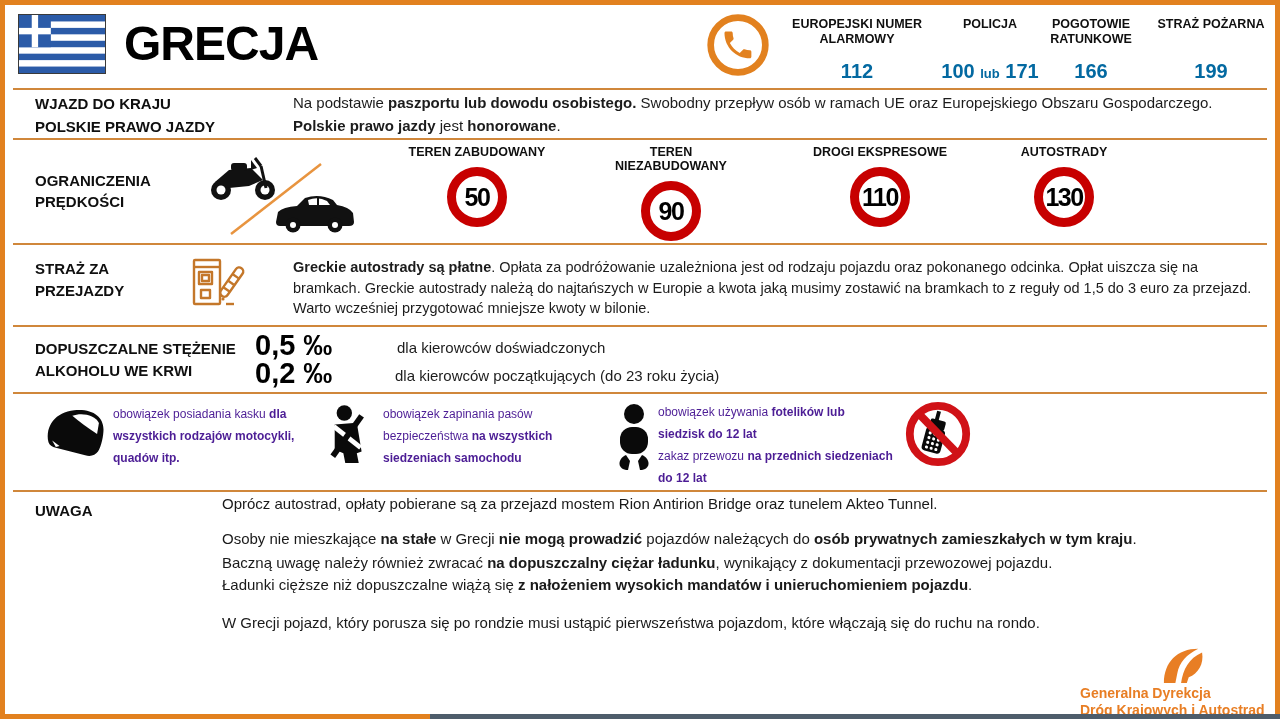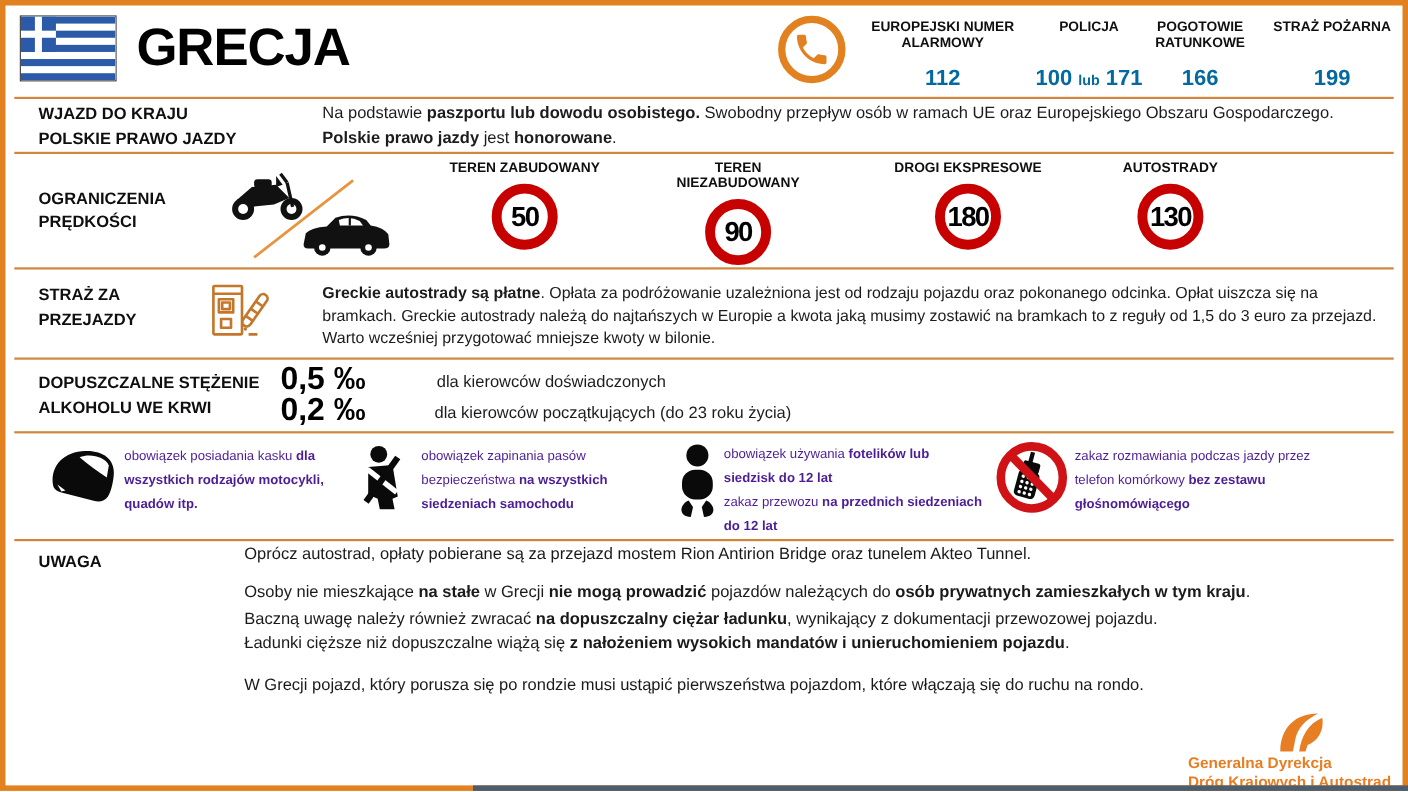--- a/index.html
+++ b/index.html
@@ -142,21 +142,21 @@
   <div class="abs sign-col" style="left:402px; width:150px;">
     <div class="sign-cat">TEREN ZABUDOWANY</div>
     <div class="sign">50</div>
   </div>
   <div class="abs sign-col" style="left:596px; width:150px;">
     <div class="sign-cat">TEREN NIEZABUDOWANY</div>
     <div class="sign">90</div>
   </div>
   <div class="abs sign-col" style="left:800px; width:160px;">
     <div class="sign-cat">DROGI EKSPRESOWE</div>
-    <div class="sign">180</div>
+    <div class="sign">110</div>
   </div>
   <div class="abs sign-col" style="left:989px; width:150px;">
     <div class="sign-cat">AUTOSTRADY</div>
     <div class="sign">130</div>
   </div>
 
   <div class="hr" style="top:243px;"></div>
 
   <div class="abs sec-label" style="left:35px; top:258px;">STRAŻ ZA</div>
   <div class="abs sec-label" style="left:35px; top:280px;">PRZEJAZDY</div>
@@ -243,21 +243,20 @@
             <circle cx="33" cy="47" r="1.6"></circle>
             <circle cx="38" cy="47" r="1.6"></circle>
           <circle cx="28" cy="52" r="1.6"></circle>
             <circle cx="33" cy="52" r="1.6"></circle>
             <circle cx="38" cy="52" r="1.6"></circle>
         </g>
       </g>
       <line x1="16" y1="15" x2="57" y2="57" stroke="#D01217" stroke-width="8"></line>
     </svg>
   </div>
-  <div class="abs rule-text" style="left:977px; top:403px; width:250px;"><span>zakaz rozmawiania podczas jazdy przez telefon komórkowy  </span><b>bez zestawu głośnomówiącego</b></div>
 
   <div class="hr" style="top:490px;"></div>
 
   <div class="abs sec-label" style="left:35px; top:500px;">UWAGA</div>
   <div class="abs notes" style="left:222px; top:493px; width:1045px;">
     <p class="gap-lg"><span>Oprócz autostrad, opłaty pobierane są za przejazd mostem Rion Antirion Bridge oraz tunelem Akteo Tunnel.</span></p>
     <p class="gap-sm"><span>Osoby nie mieszkające </span><b>na stałe</b><span> w Grecji </span><b>nie mogą prowadzić</b><span> pojazdów należących do </span><b>osób prywatnych zamieszkałych w tym kraju</b><span>.</span></p>
     <p class="gap-xs"><span>Baczną uwagę należy również zwracać </span><b>na dopuszczalny ciężar ładunku</b><span>, wynikający z dokumentacji przewozowej pojazdu.</span></p>
     <p class="gap-xl"><span>Ładunki cięższe niż dopuszczalne wiążą się </span><b>z nałożeniem wysokich mandatów i unieruchomieniem pojazdu</b><span>.</span></p>
     <p><span>W Grecji pojazd, który porusza się po rondzie musi ustąpić pierwszeństwa pojazdom, które włączają się do ruchu na rondo.</span></p>

